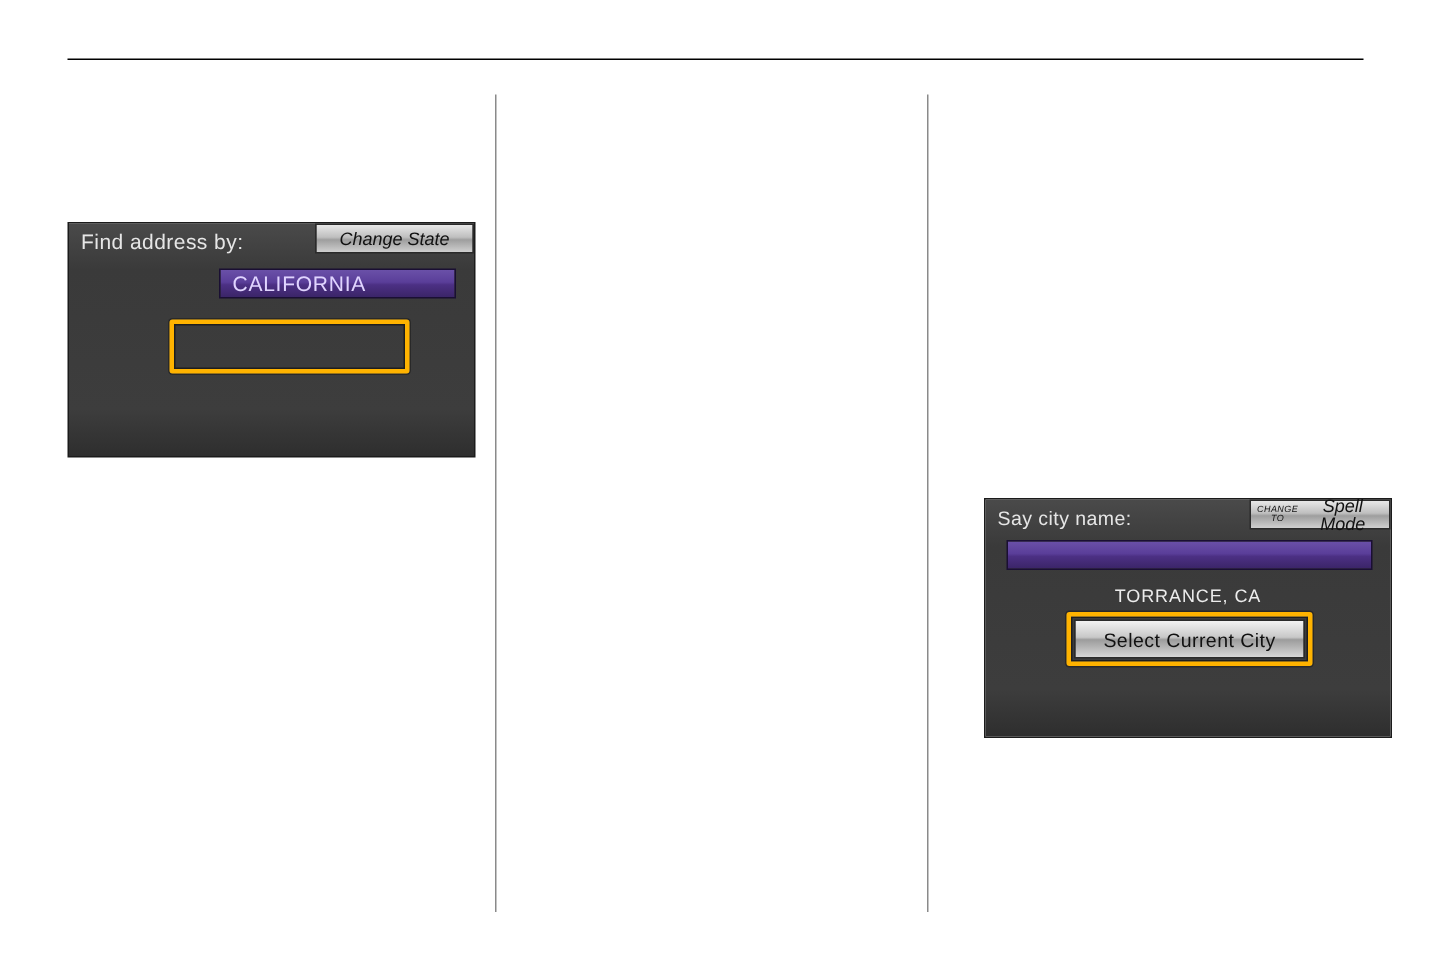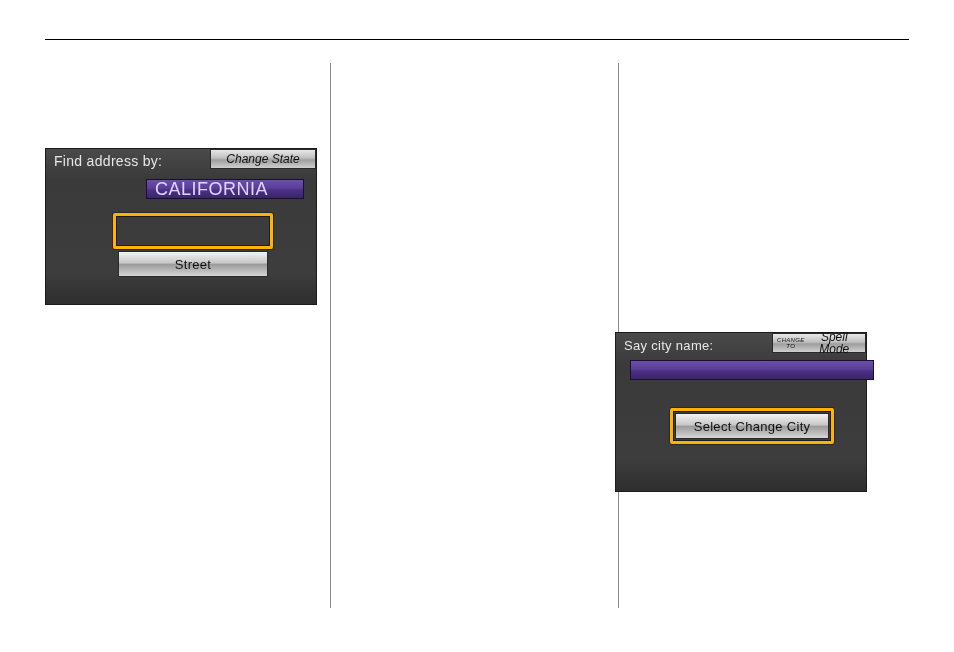--- a/index.html
+++ b/index.html
@@ -62,21 +62,21 @@
     line-height:6px;
     text-align:center;
     margin-right:3px;
     letter-spacing:.3px;
   }
   .purple-field {
     position:absolute;
     background:linear-gradient(#6a50a8,#5a3e99 45%,#4c3084 55%,#3b2568);
     border:1px solid #1a0f33;
     color:#e0d4ff;
-    font-size:18px;
+    font-size:14px;
     display:flex;
     align-items:center;
     padding-left:8px;
     letter-spacing:.5px;
   }
   .in-label {
     position:absolute;
     font-size:9px;
     color:#d5d5d5;
     letter-spacing:.8px;
@@ -105,49 +105,49 @@
   #devA { left:45px; top:148px; width:272px; height:157px; }
   #devA .prompt { top:4px; }
   #devA-change { right:0; width:106px; height:20px; font-size:12px; }
   #devA-in { left:82px; top:36px;padding-left:20px; }
   #devA-field { left:100px; top:30px; width:158px; height:20px; }
   #devA-city { left:72px; top:69px; width:150px; height:26px; }
   #devA-street { left:72px; top:102px; width:150px; height:26px; }
   #devA-hl { left:67px; top:64px; width:160px; height:36px; }
 
   
-  #devB { left:615px; top:332px; width:252px; height:160px;padding-left:26px; }
+  #devB { left:656px; top:332px; width:272px; height:160px;padding-left:26px; }
   #devB .prompt { top:5px; font-size:13px; }
   #devB-change { right:0; width:94px; height:20px; justify-content:flex-start;margin-left:29px; }
   #devB-field { left:14px; top:27px; width:244px; height:20px; padding:0; }
   #devB-city { left:0; width:100%; top:57px; text-align:center; color:#ececec; font-size:12px; letter-spacing:.6px; position:absolute; }
   #devB-btn { left:59px; top:80px; width:154px; height:26px; }
   #devB-hl { left:54px; top:75px; width:164px; height:36px; }
 </style>
 </head>
 <body>
 
 <div class="hr-top"></div>
 <div class="col-sep-1"></div>
 <div class="col-sep-2"></div>
 
 <div id="devA" class="device">
   <div class="prompt">Find address by:</div>
   <div id="devA-change" class="top-btn">Change State</div>
   <div id="devA-in" class="in-label">IN</div>
   <div id="devA-field" class="purple-field">CALIFORNIA</div>
   <div id="devA-hl" class="hl-frame"></div>
-  <div id="devA-street" class="metal-btn">Street</div>
 </div>
 
 <div id="devB" class="device">
   <div class="prompt">Say city name:</div>
   <div id="devB-change" class="top-btn">
     <div class="superscript">
       <div>CHANGE</div>
       <div>TO</div>
     </div>
     <span>Spell Mode</span>
   </div>
   <div id="devB-field" class="purple-field"></div>
+  <div id="devB-city">TORRANCE, CA</div>
   <div id="devB-hl" class="hl-frame"></div>
-  <div id="devB-btn" class="metal-btn">Select Change City</div>
+  <div id="devB-btn" class="metal-btn">Select Current City</div>
 </div>
 
 </body></html>

